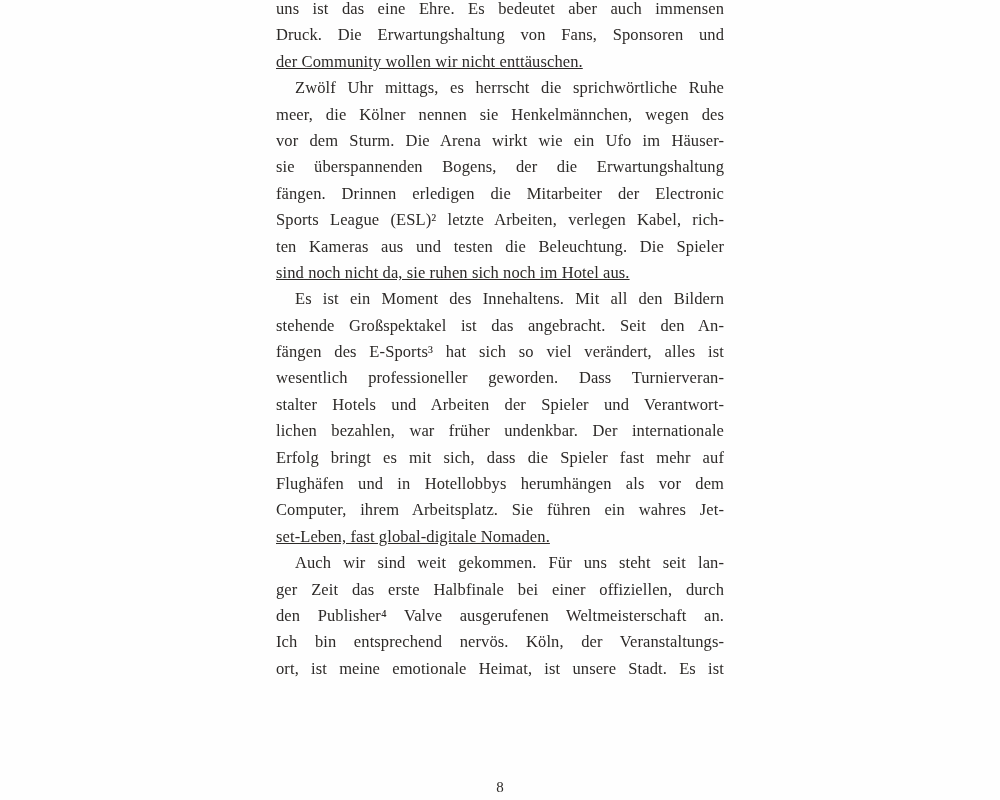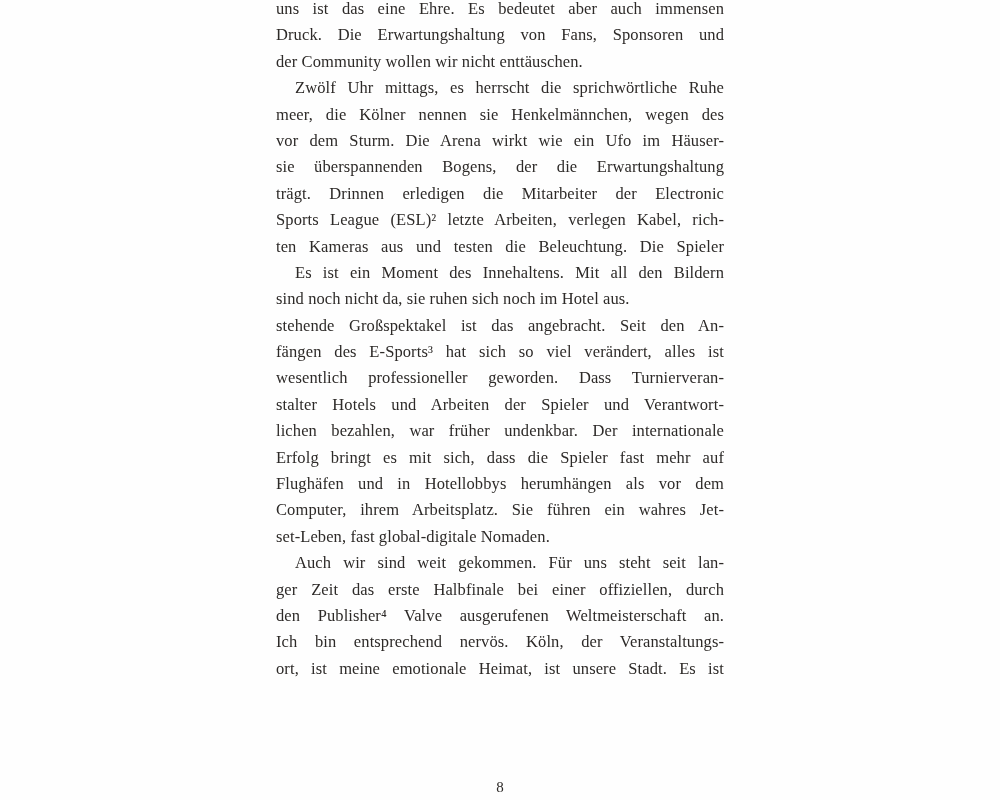--- a/index.html
+++ b/index.html
@@ -27,20 +27,21 @@
   }
   .line {
     height: 26.4px;
     overflow: hidden;
     text-align: justify;
     text-align-last: justify;
     white-space: normal;
   }
   .line.end {
     text-align-last: left;
+    text-decoration: underline;
   }
   .line.indent {
     text-indent: 19px;
   }
   .folio {
     position: absolute;
     left: 276px;
     top: 779px;
     width: 448px;
     text-align: center;
@@ -53,25 +54,25 @@
 
 <div class="book-page">
   <div class="text-block">
     <div class="line">uns ist das eine Ehre. Es bedeutet aber auch immensen</div>
     <div class="line">Druck. Die Erwartungshaltung von Fans, Sponsoren und</div>
     <div class="line end">der Community wollen wir nicht enttäuschen.</div>
     <div class="line indent">Zwölf Uhr mittags, es herrscht die sprichwörtliche Ruhe</div>
     <div class="line">meer, die Kölner nennen sie Henkelmännchen, wegen des</div>
     <div class="line">vor dem Sturm. Die Arena wirkt wie ein Ufo im Häuser-</div>
     <div class="line">sie überspannenden Bogens, der die Erwartungshaltung</div>
-    <div class="line">trägt. Drinnen erledigen die Mitarbeiter der Electronic</div>
+    <div class="line">fängen. Drinnen erledigen die Mitarbeiter der Electronic</div>
     <div class="line">Sports League (ESL)² letzte Arbeiten, verlegen Kabel, rich-</div>
     <div class="line">ten Kameras aus und testen die Beleuchtung. Die Spieler</div>
+    <div class="line end">sind noch nicht da, sie ruhen sich noch im Hotel aus.</div>
     <div class="line indent">Es ist ein Moment des Innehaltens. Mit all den Bildern</div>
-    <div class="line end">sind noch nicht da, sie ruhen sich noch im Hotel aus.</div>
     <div class="line">stehende Großspektakel ist das angebracht. Seit den An-</div>
     <div class="line">fängen des E-Sports³ hat sich so viel verändert, alles ist</div>
     <div class="line">wesentlich professioneller geworden. Dass Turnierveran-</div>
     <div class="line">stalter Hotels und Arbeiten der Spieler und Verantwort-</div>
     <div class="line">lichen bezahlen, war früher undenkbar. Der internationale</div>
     <div class="line">Erfolg bringt es mit sich, dass die Spieler fast mehr auf</div>
     <div class="line">Flughäfen und in Hotellobbys herumhängen als vor dem</div>
     <div class="line">Computer, ihrem Arbeitsplatz. Sie führen ein wahres Jet-</div>
     <div class="line end">set-Leben, fast global-digitale Nomaden.</div>
     <div class="line indent">Auch wir sind weit gekommen. Für uns steht seit lan-</div>

